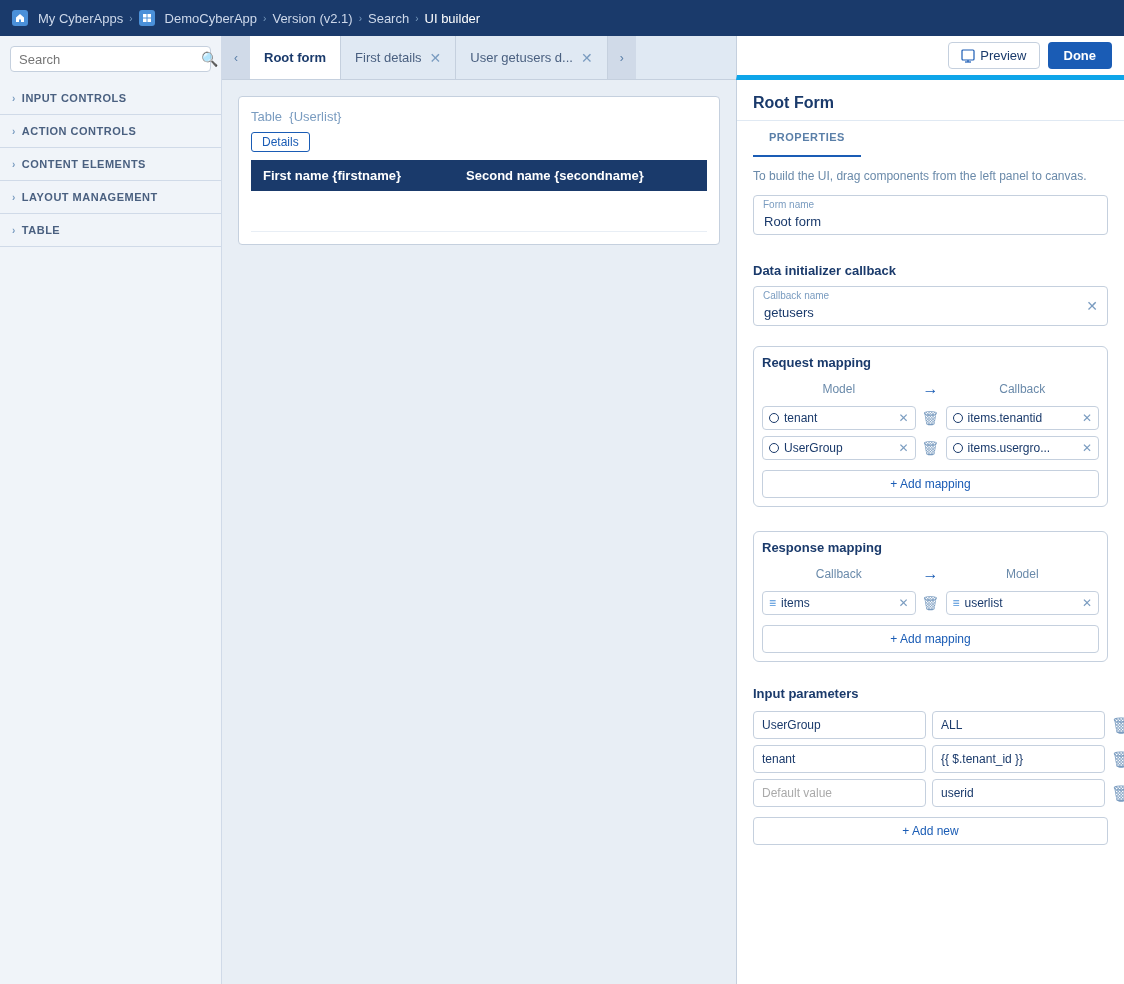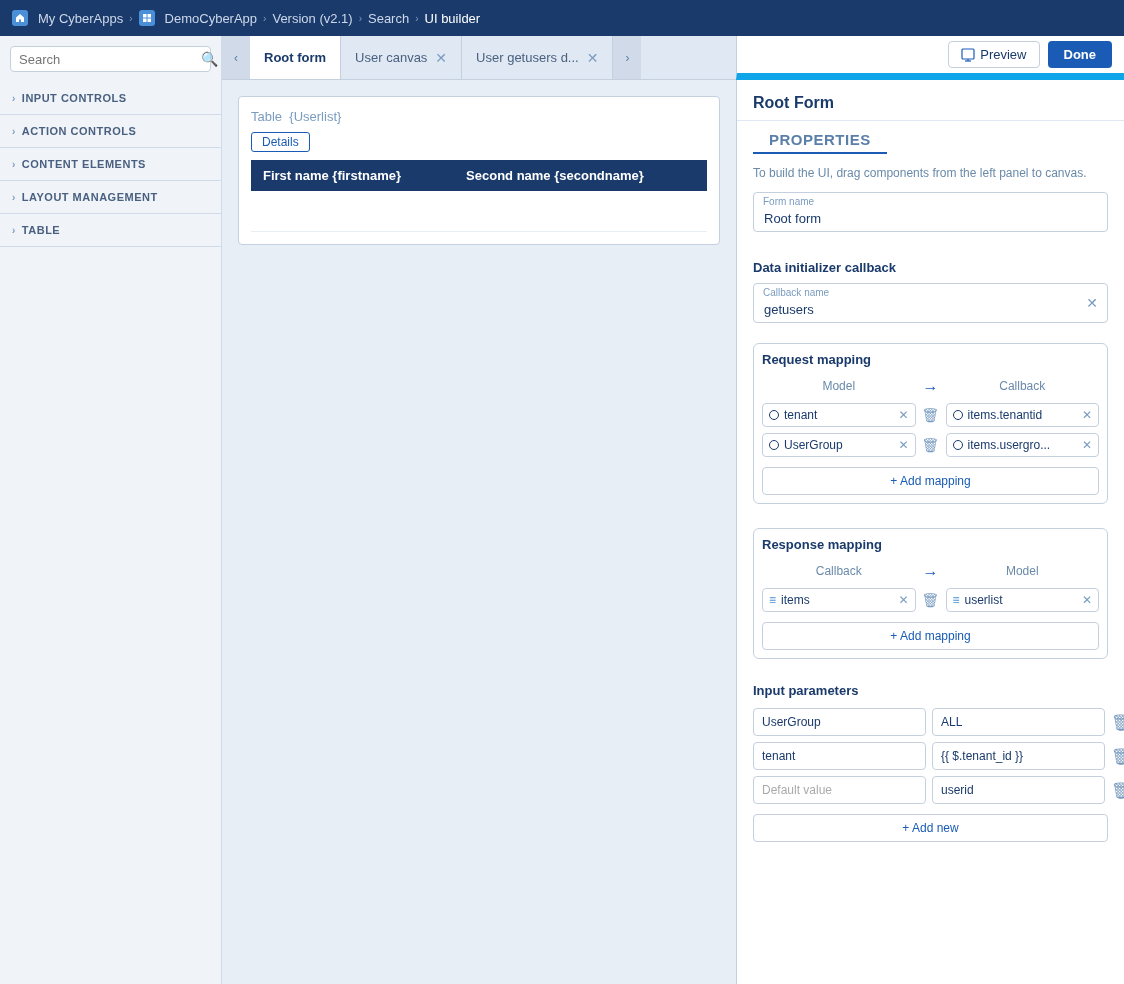--- a/index.html
+++ b/index.html
@@ -177,25 +177,25 @@
       flex-shrink: 0;
     }
     .right-panel-header {
       padding: 14px 16px 8px;
       font-size: 16px;
       font-weight: bold;
       color: #1a3a6b;
       border-bottom: 1px solid #e0e9f3;
     }
     .properties-label {
-      font-size: 15px;
+      font-size: 11px;
       font-weight: bold;
       color: #5a7fa8;
       letter-spacing: 0.5px;
-      padding: 10px 16px 4px;
+      padding: 10px 16px 12px;
       border-bottom: 2px solid #1a5cb5;
       display: inline-block;
       margin-left: 16px;
       margin-bottom: 12px;
     }
 
     .prop-section { padding: 0 16px 16px; }
     .prop-description { font-size: 12px; color: #6a8aaa; margin-bottom: 12px; }
 
     .form-field {
@@ -318,21 +318,21 @@
 
     
     .top-right-actions {
       width: 388px;
       display: flex;
       align-items: center;
       justify-content: flex-end;
       padding: 0 12px;
       gap: 8px;
       background: white;
-      border-bottom: 7px solid #0ea5e9;
+      border-bottom: 5px solid #0ea5e9;
       border-left: 1px solid #c5d0de;
       height: 44px;
       flex-shrink: 0;
     }
 
     
     .header-row {
       display: flex;
       height: 44px;
       border-bottom: 1px solid #c5d0de;
@@ -415,21 +415,21 @@
 
   <div style="flex:1; display:flex; flex-direction:column; overflow:hidden;">
 
     <div class="header-row">
       <div class="header-tabs-area">
         <button class="tab-nav-btn">‹</button>
         <div class="tab active">
           <span>Root form</span>
         </div>
         <div class="tab">
-          <span>User canvas</span>
+          <span>First details</span>
           <span class="close-btn">✕</span>
         </div>
         <div class="tab">
           <span>User getusers d...</span>
           <span class="close-btn">✕</span>
         </div>
         <button class="tab-nav-btn">›</button>
         <div class="tab-spacer"></div>
       </div>
       <div class="top-right-actions">

